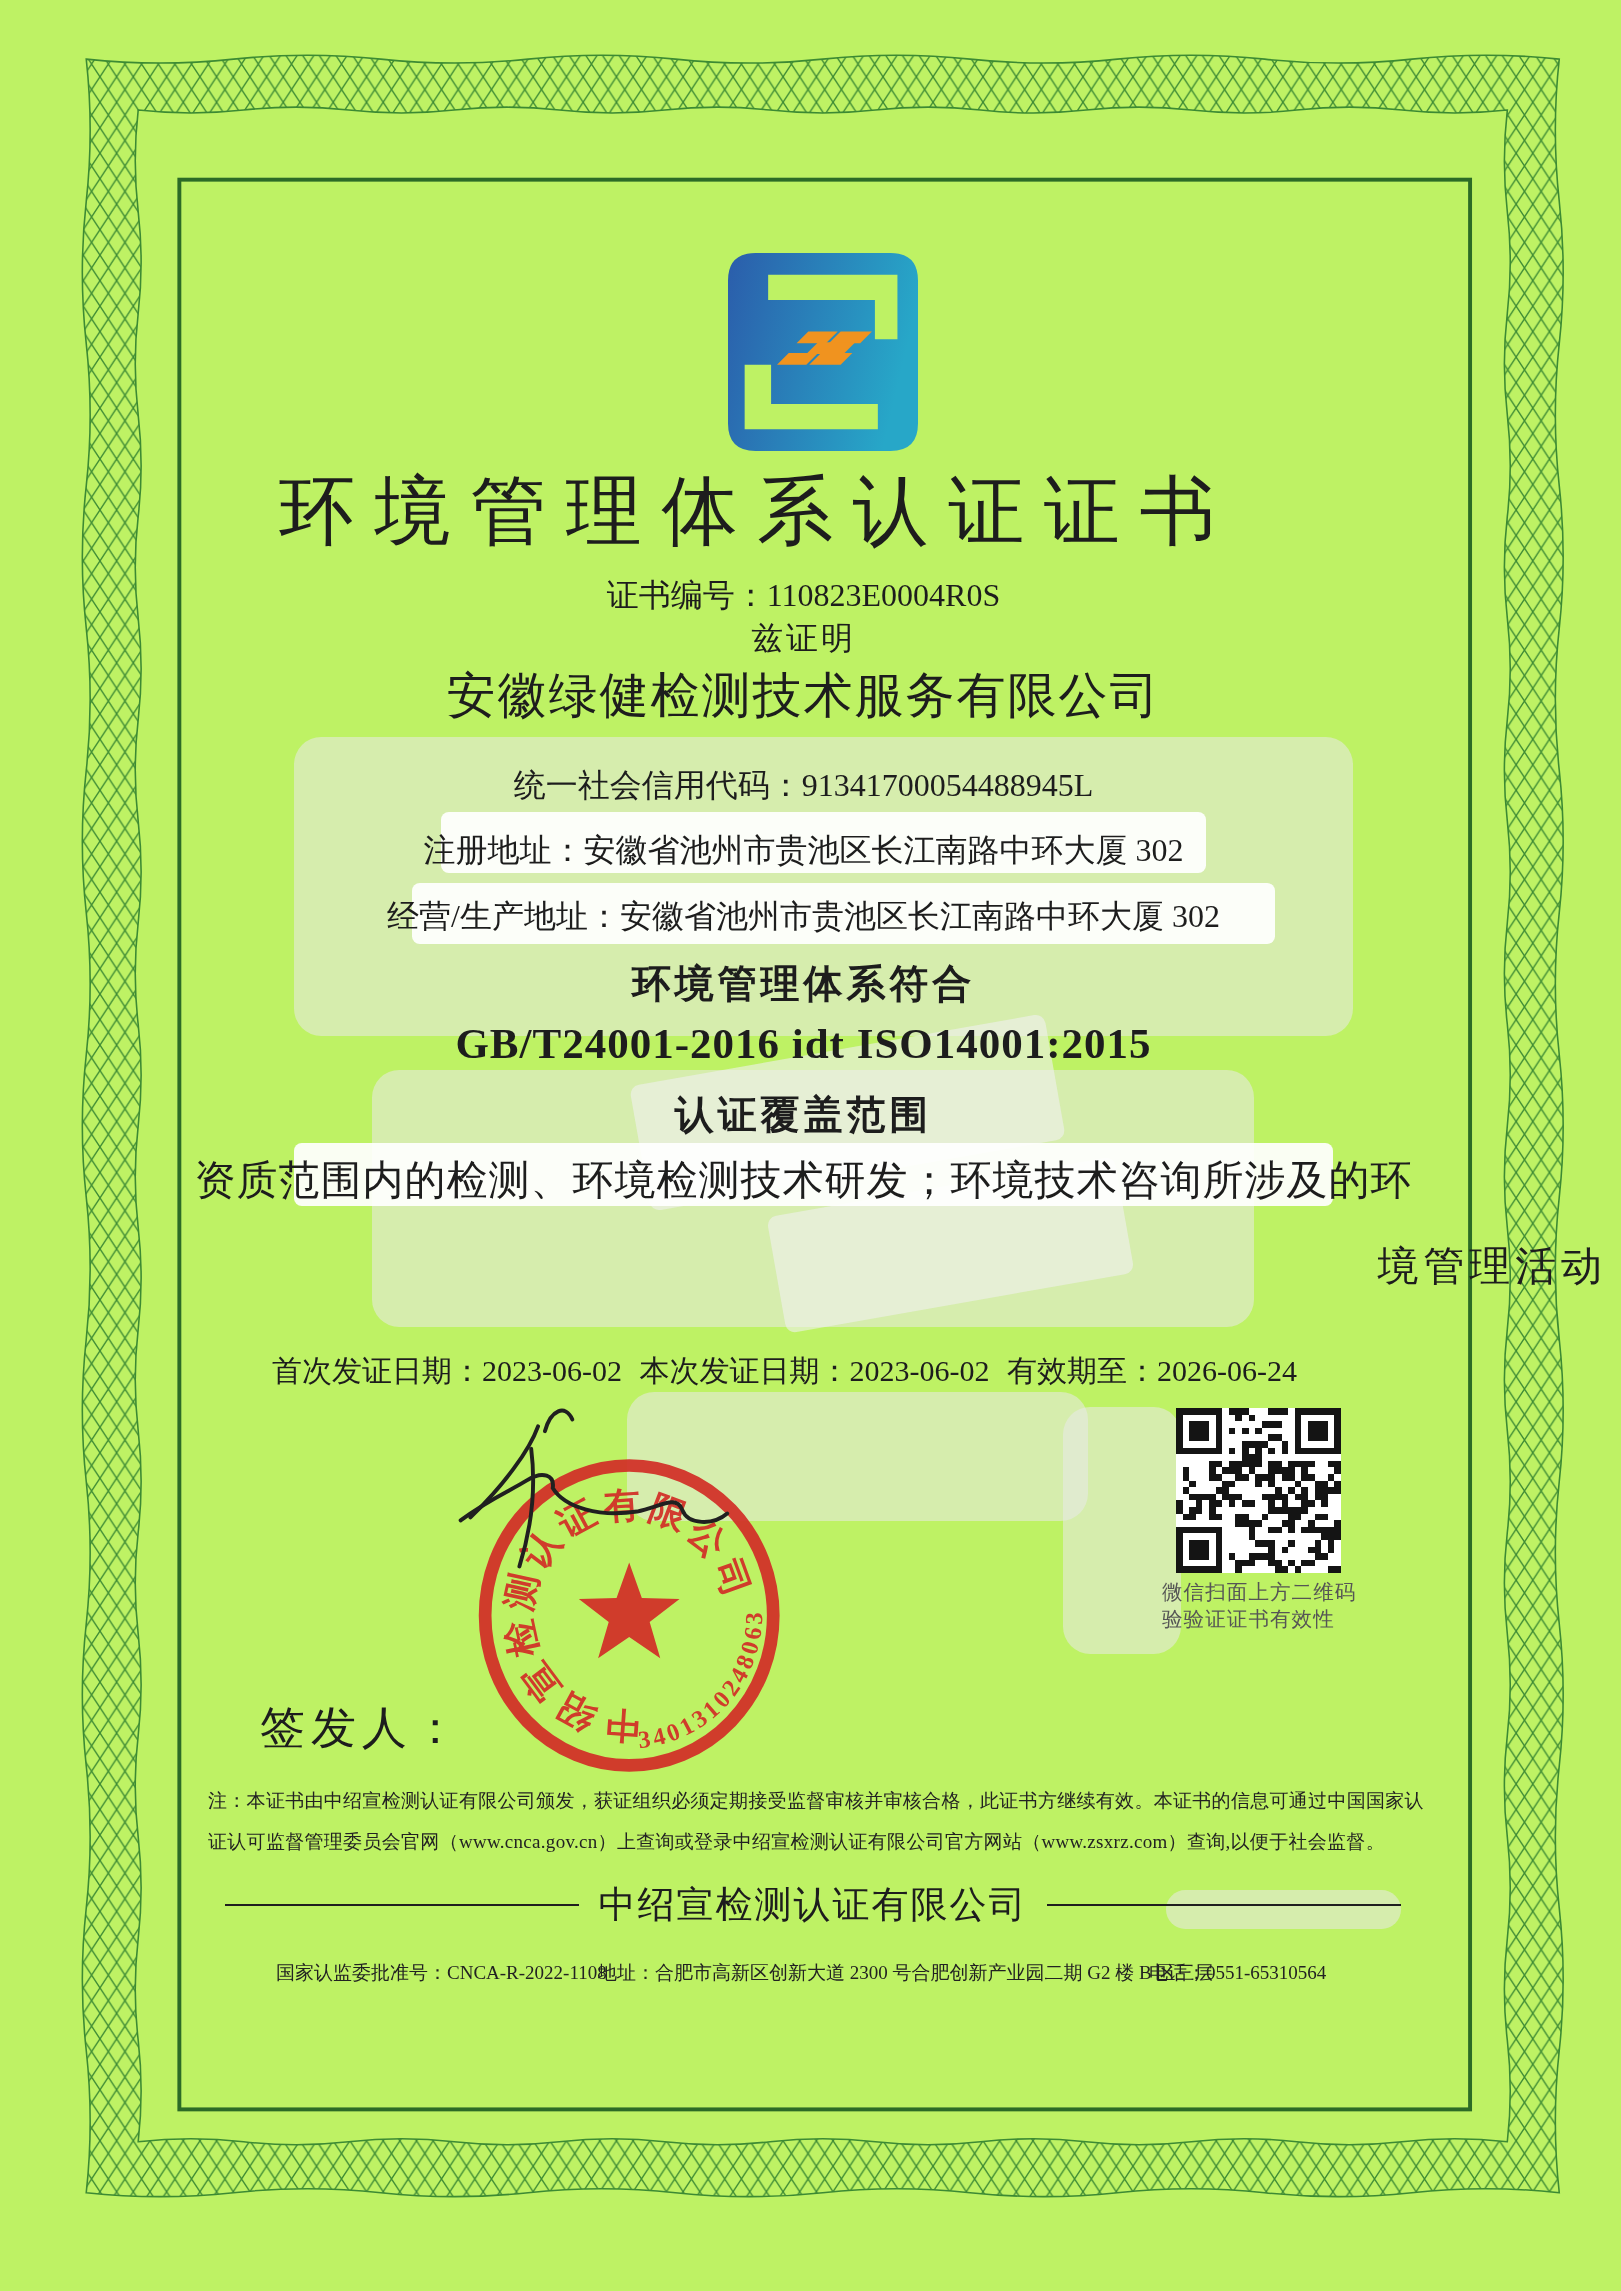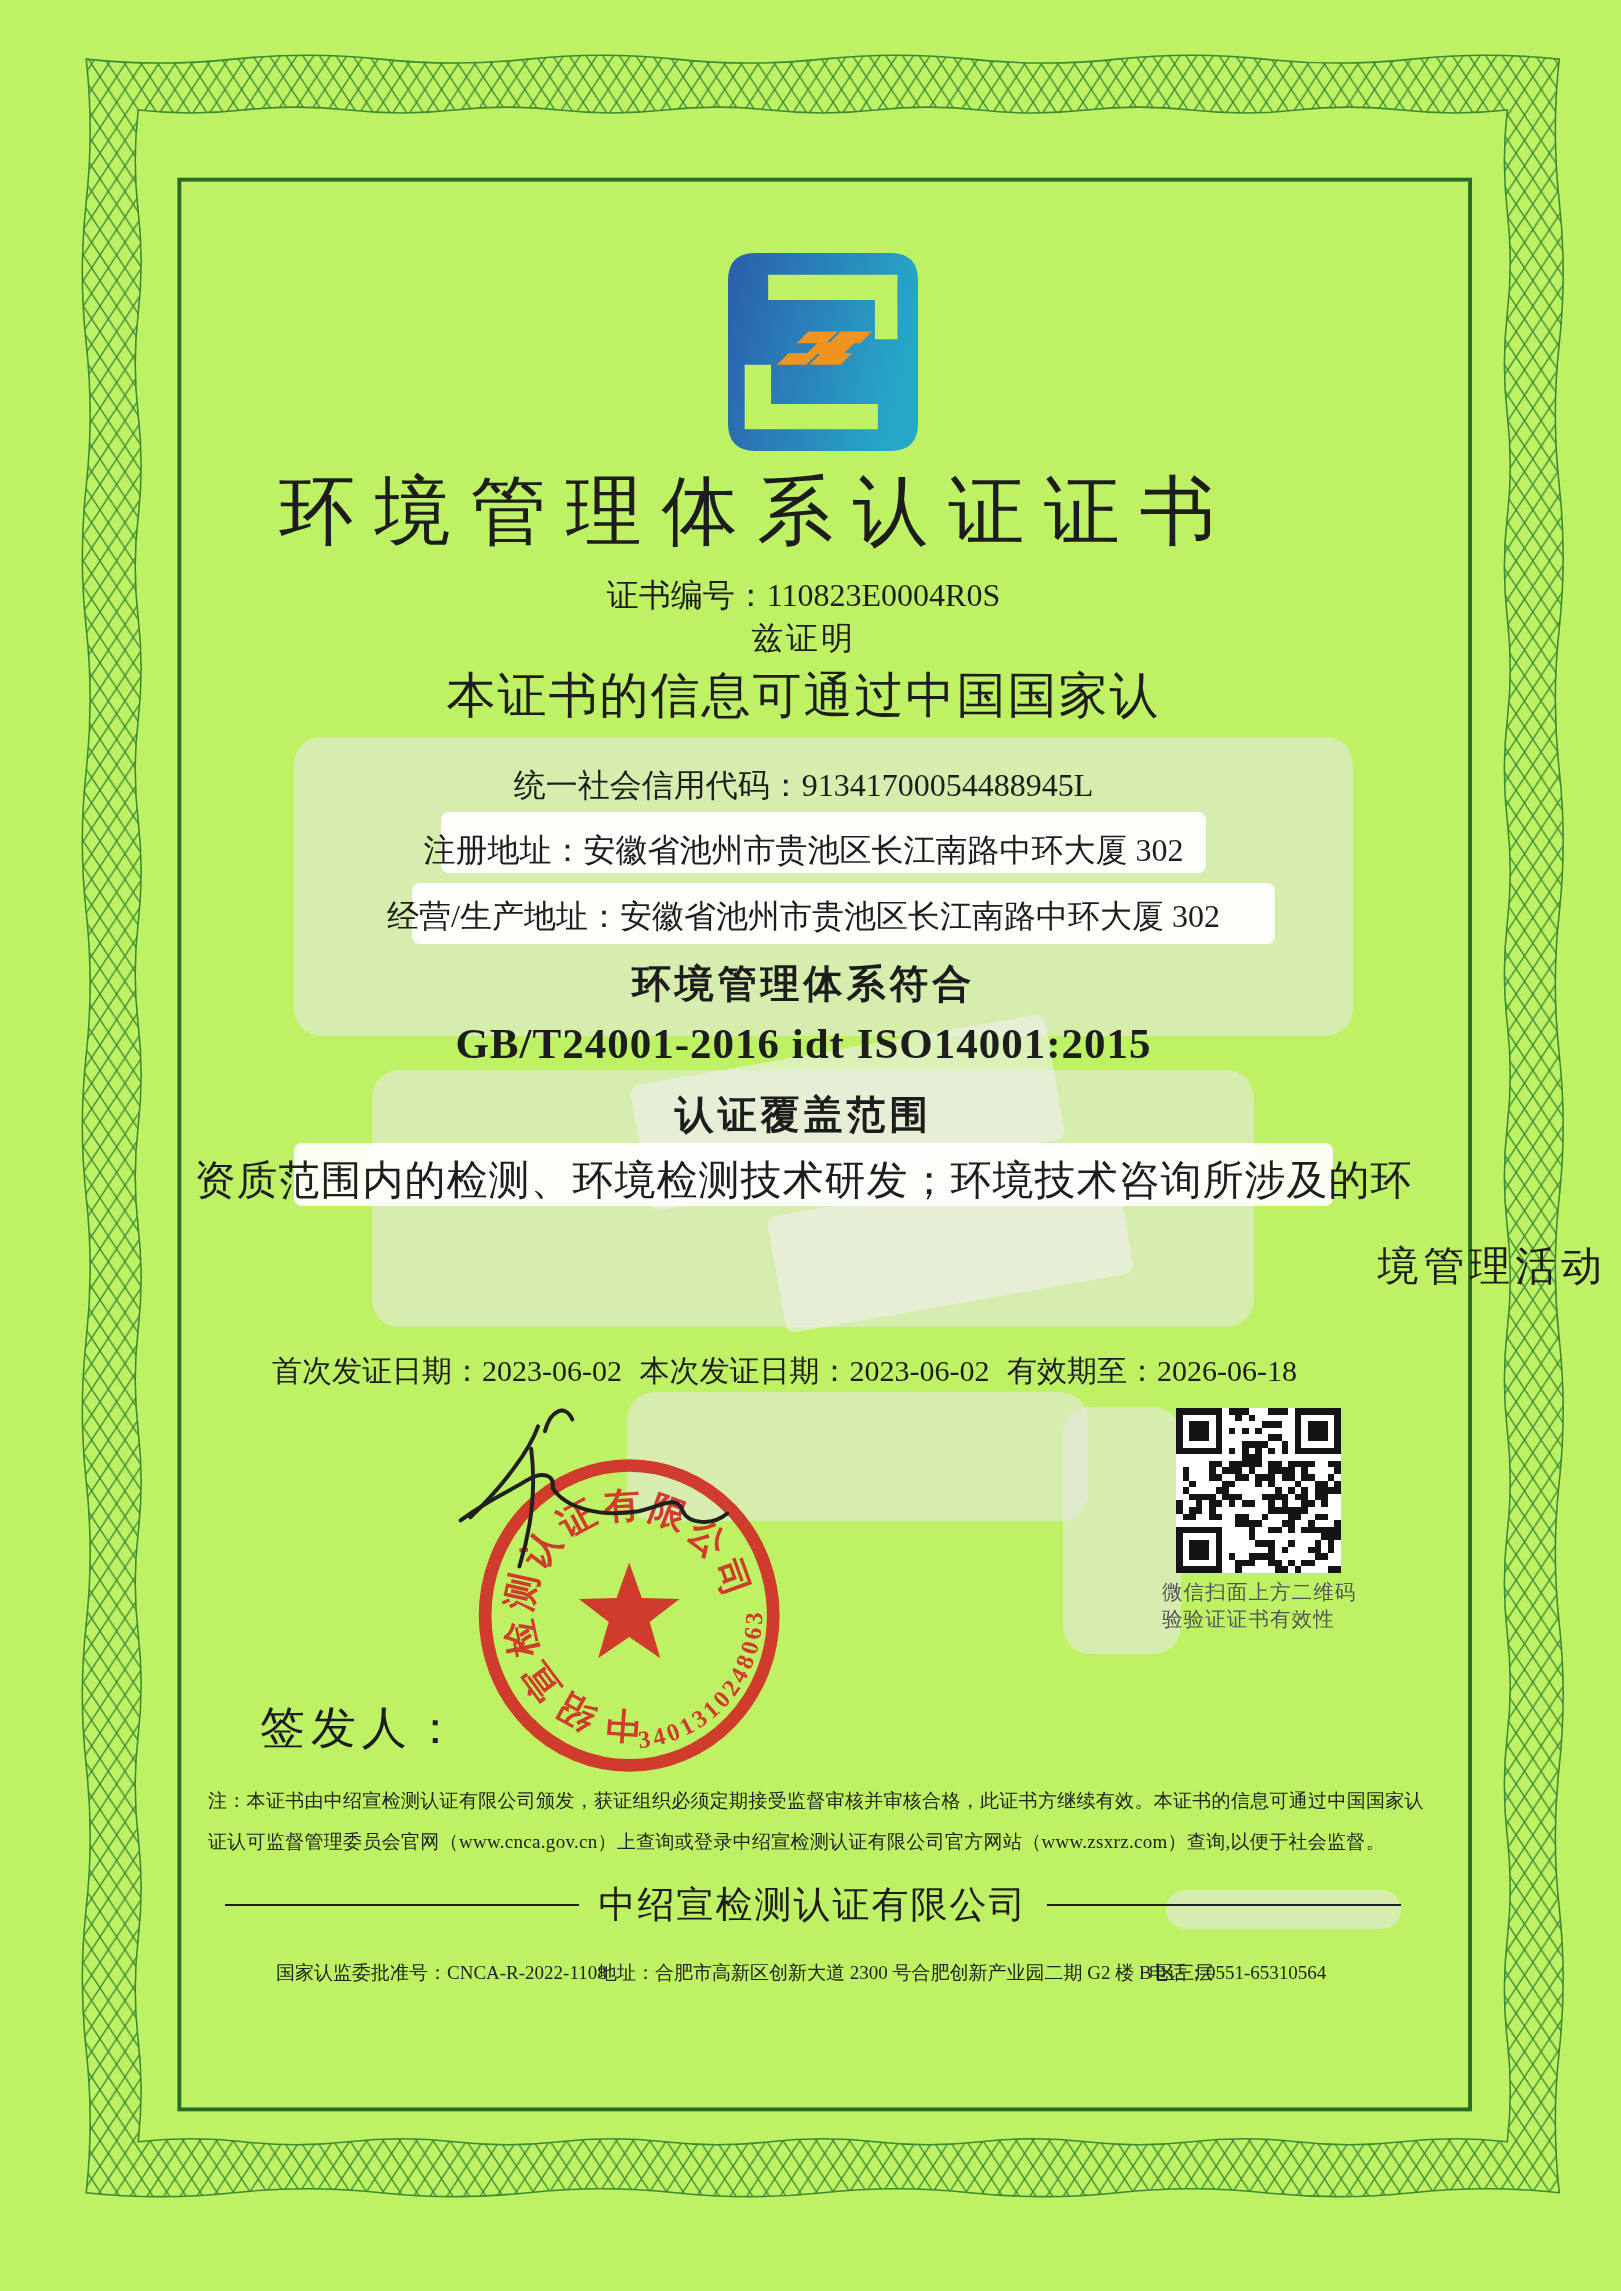--- a/index.html
+++ b/index.html
@@ -107,38 +107,38 @@
       <polygon class="tile" points="83,114 95,102 127,102 115,114"></polygon>
     </g>
   </svg>
 
   <div class="title">环境管理体系认证证书</div>
 
   <div class="c certno"><span>证书编号：</span><span>110823E0004R0S</span></div>
 
   <div class="c attest">兹证明</div>
 
-  <div class="c company">本证书的信息可通过中国国家认</div>
+  <div class="c company">安徽绿健检测技术服务有限公司</div>
 
   <div class="c credit"><span>统一社会信用代码：</span><span>91341700054488945L</span></div>
 
   <div class="c regaddr"><span>注册地址：</span><span>安徽省池州市贵池区长江南路中环大厦 302</span></div>
 
   <div class="c opaddr"><span>经营/生产地址：</span><span>安徽省池州市贵池区长江南路中环大厦 302</span></div>
 
   <div class="c h-conform">环境管理体系符合</div>
   <div class="c standard">GB/T24001-2016 idt ISO14001:2015</div>
   <div class="c h-scope">认证覆盖范围</div>
   <div class="c scope1">资质范围内的检测、环境检测技术研发；环境技术咨询所涉及的环</div>
   <div class="c scope2">境管理活动</div>
 
   <div class="dates">
     <span><span>首次发证日期：</span><span>2023-06-02</span></span>
     <span><span>本次发证日期：</span><span>2023-06-02</span></span>
-    <span><span>有效期至：</span><span>2026-06-18</span></span>
+    <span><span>有效期至：</span><span>2026-06-24</span></span>
   </div>
 
   <div class="qr">
     <svg viewBox="0 0 25 25">
         <g id="qr-cells" fill="#141414">
           <rect x="0" y="0" width="1" height="1"></rect>
           <rect x="1" y="0" width="1" height="1"></rect>
           <rect x="2" y="0" width="1" height="1"></rect>
           <rect x="3" y="0" width="1" height="1"></rect>
           <rect x="4" y="0" width="1" height="1"></rect>

